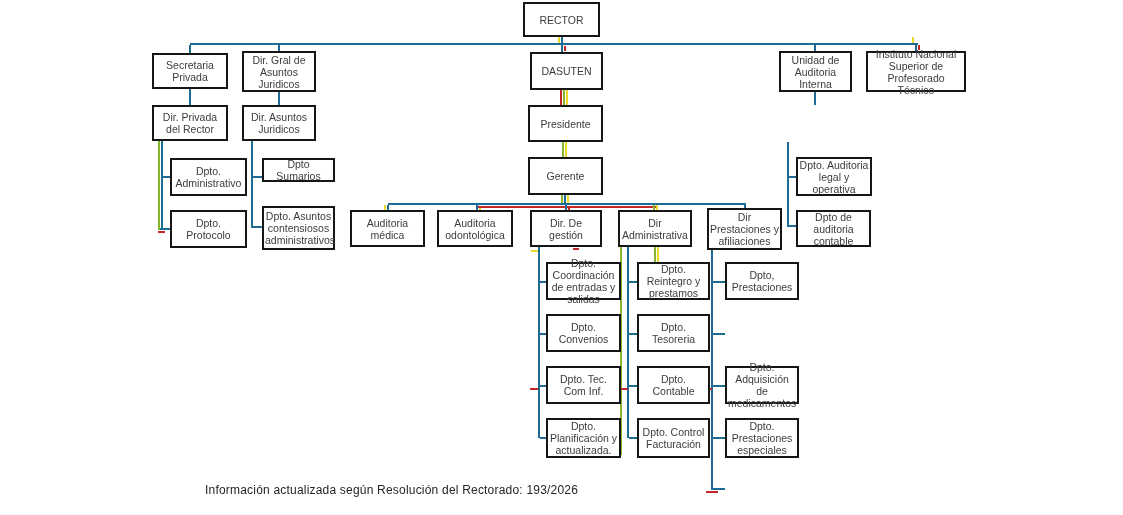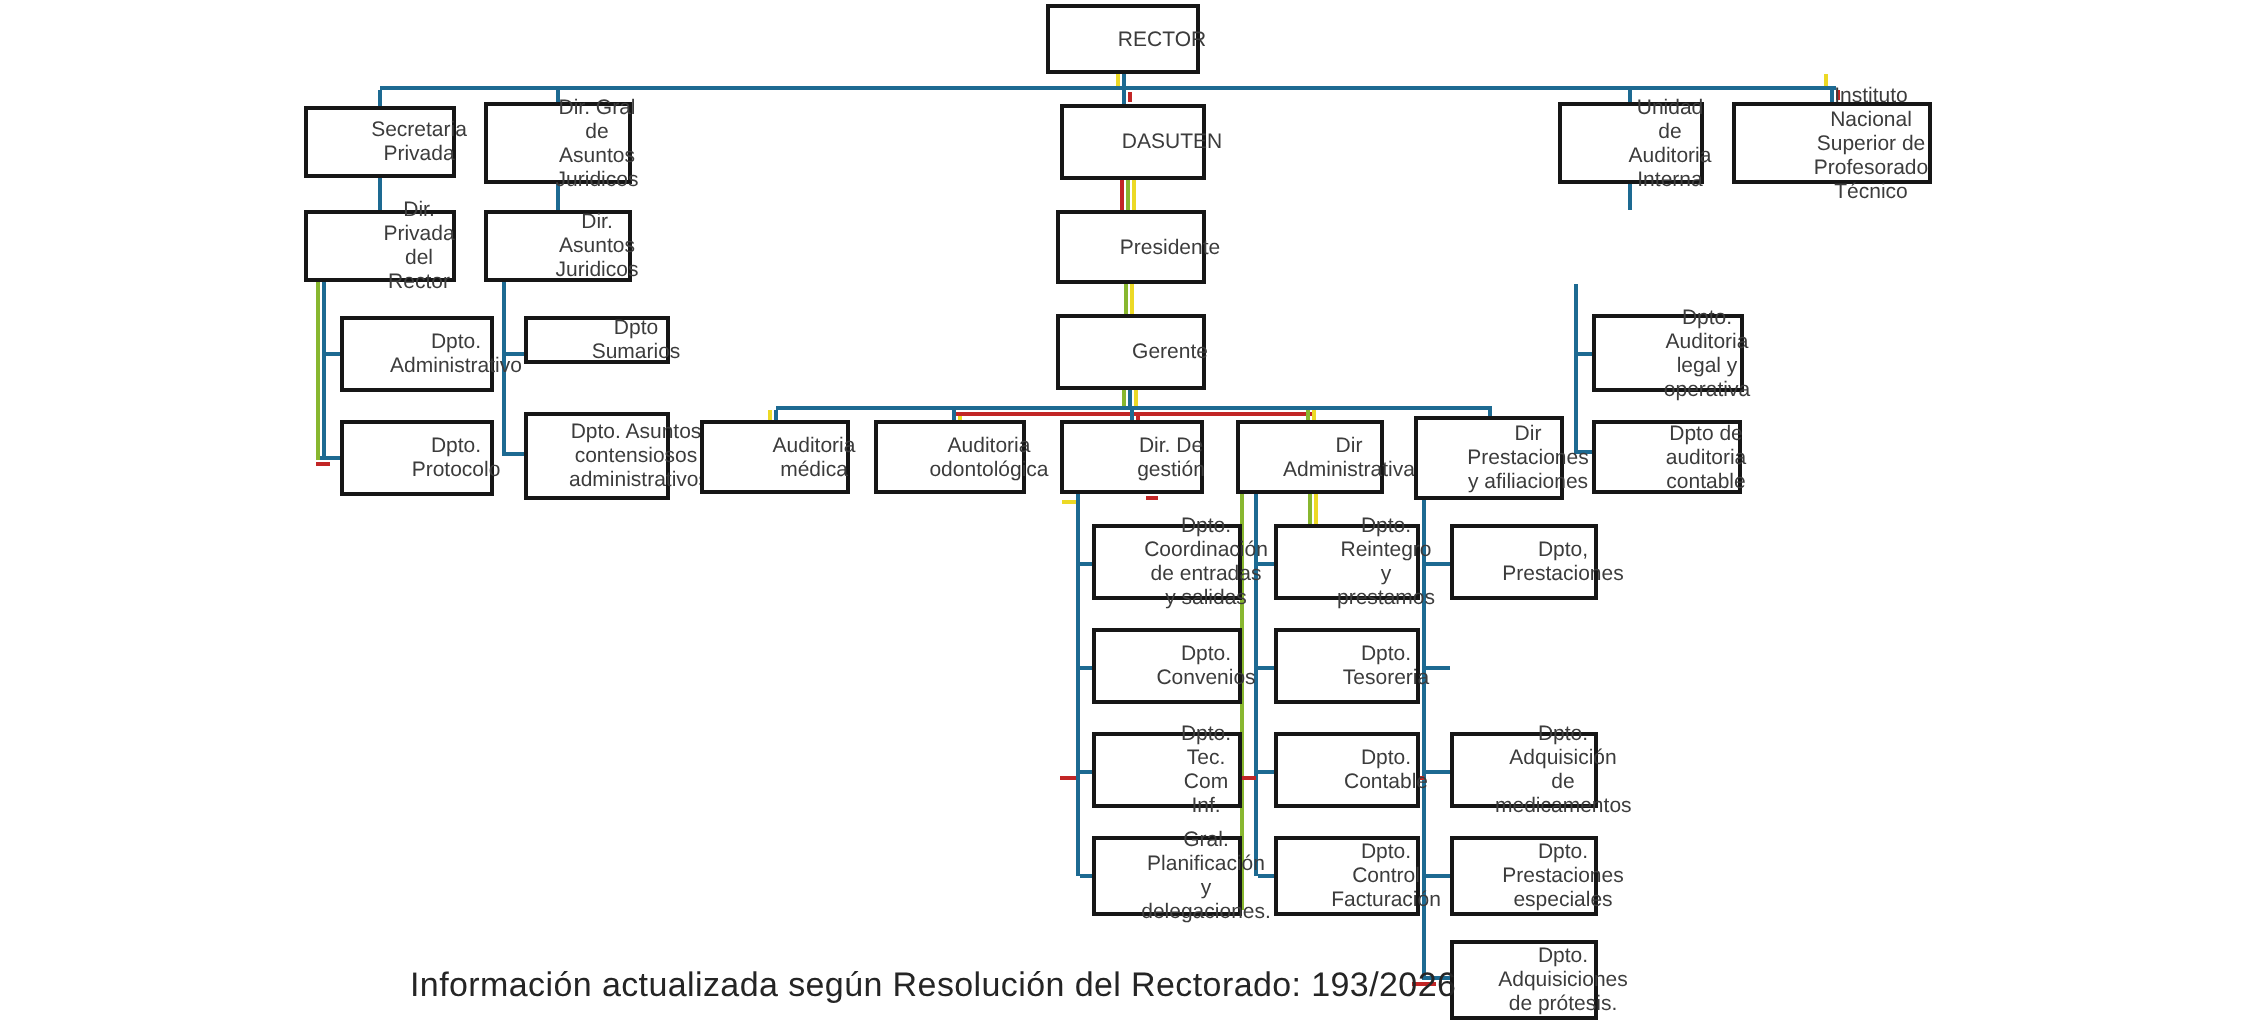--- a/index.html
+++ b/index.html
@@ -17,30 +17,30 @@
     border:2px solid #161616;
     color:#3c3c3c;
     font-size:10.5px;
     line-height:12px;
     text-align:center;
     display:flex;align-items:center;justify-content:center;
     padding:0 1px;
     overflow:visible;
     z-index:2;
   }
-  .node span{display:block;width:100%;margin-left:39px;}
+  .node span{display:block;width:100%;}
   .ln{position:absolute;display:block;z-index:1;}
   .c-blue{background:#1d6a92;}
   .c-green{background:#88b72f;}
   .c-yellow{background:#ecd925;}
   .c-red{background:#c22626;}
   #footer-note{
     position:absolute;
     left:205px;top:483px;
-    font-size:17px;
+    font-size:12px;
     color:#252525;
     letter-spacing:0.2px;
     z-index:2;
   }
 </style>
 </head>
 <body>
 
 <div id="stage">
 
@@ -192,21 +192,21 @@
   <div class="node" style="left:546px;top:262px;width:75px;height:38px">
       <span>Dpto. Coordinación de entradas y salidas</span>
     </div>
   <div class="node" style="left:546px;top:314px;width:75px;height:38px">
       <span>Dpto. Convenios</span>
     </div>
   <div class="node" style="left:546px;top:366px;width:75px;height:38px">
       <span>Dpto. Tec. Com Inf.</span>
     </div>
   <div class="node" style="left:546px;top:418px;width:75px;height:40px">
-      <span>Gral. Planificación y delegaciones.</span>
+      <span>Dpto. Planificación y actualizada.</span>
     </div>
 
   <div class="node" style="left:637px;top:262px;width:73px;height:38px">
       <span>Dpto. Reintegro y prestamos</span>
     </div>
   <div class="node" style="left:637px;top:314px;width:73px;height:38px">
       <span>Dpto. Tesoreria</span>
     </div>
   <div class="node" style="left:637px;top:366px;width:73px;height:38px">
       <span>Dpto. Contable</span>
@@ -217,18 +217,15 @@
 
   <div class="node" style="left:725px;top:262px;width:74px;height:38px">
       <span>Dpto, Prestaciones</span>
     </div>
   <div class="node" style="left:725px;top:366px;width:74px;height:38px">
       <span>Dpto. Adquisición de medicamentos</span>
     </div>
   <div class="node" style="left:725px;top:418px;width:74px;height:40px">
       <span>Dpto. Prestaciones especiales</span>
     </div>
-  <div class="node" style="left:725px;top:470px;width:74px;height:40px">
-      <span>Dpto. Adquisiciones de prótesis.</span>
-    </div>
 
   <div id="footer-note">Información actualizada según Resolución del Rectorado: 193/2026</div>
 </div>
 
 </body></html>

